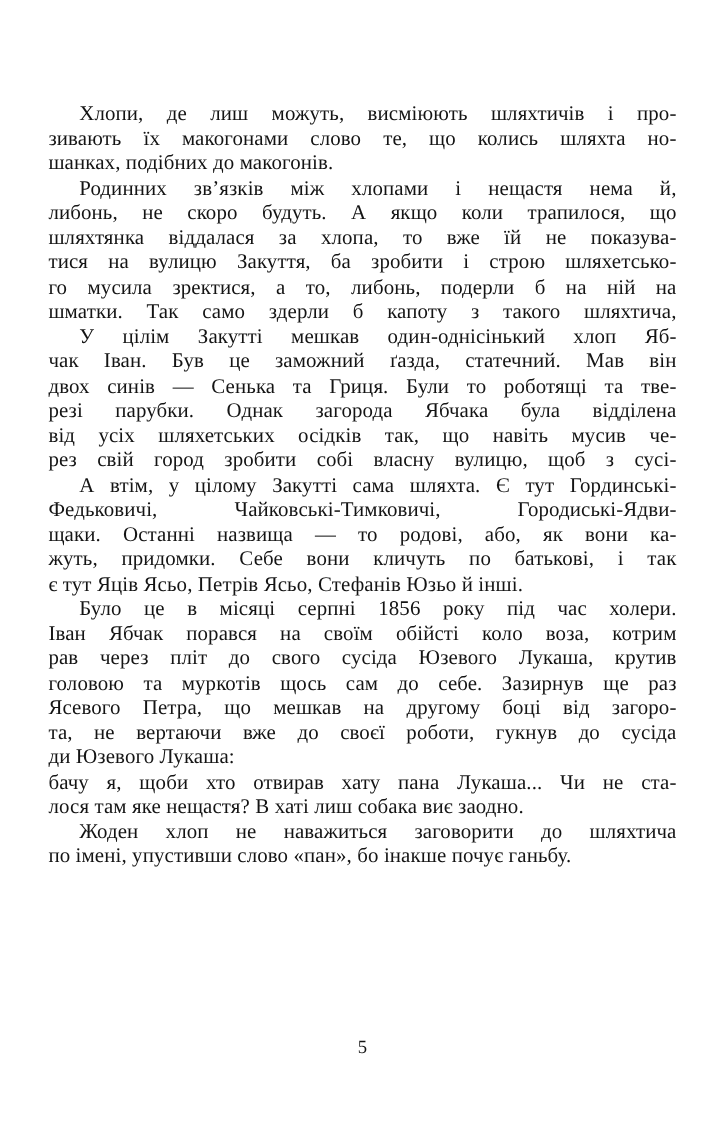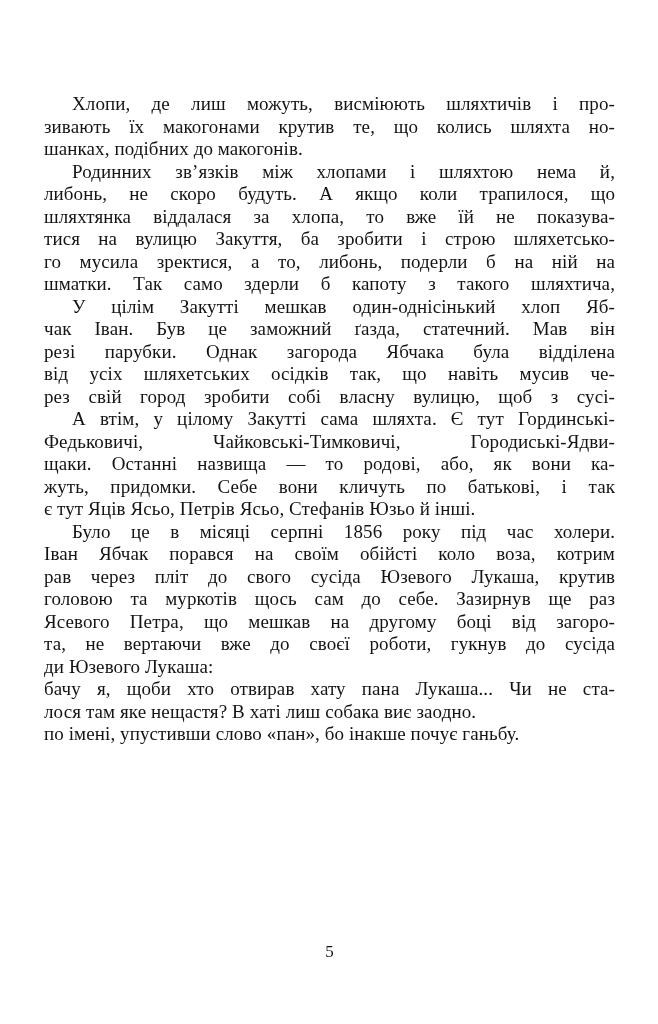--- a/index.html
+++ b/index.html
@@ -56,34 +56,35 @@
     line-height: 22px;
   }
 </style>
 </head>
 <body>
 
 <div class="book-page">
   <div class="text-block">
       <div class="paragraph">
         <div class="line first">Хлопи, де лиш можуть, висміюють шляхтичів і про-</div>
-        <div class="line">зивають їх макогонами крутив те, що колись шляхта но-</div>
+        <div class="line">зивають їх макогонами слово те, що колись шляхта но-</div>
         <div class="line last">шанках, подібних до макогонів.</div>
       </div>
       <div class="paragraph">
-        <div class="line first">Родинних зв’язків між хлопами і шляхтою нема й,</div>
+        <div class="line first">Родинних зв’язків між хлопами і нещастя нема й,</div>
         <div class="line">либонь, не скоро будуть. А якщо коли трапилося, що</div>
         <div class="line">шляхтянка віддалася за хлопа, то вже їй не показува-</div>
         <div class="line">тися на вулицю Закуття, ба зробити і строю шляхетсько-</div>
         <div class="line">го мусила зректися, а то, либонь, подерли б на ній на</div>
         <div class="line">шматки. Так само здерли б капоту з такого шляхтича,</div>
       </div>
       <div class="paragraph">
         <div class="line first">У цілім Закутті мешкав один-однісінький хлоп Яб-</div>
         <div class="line">чак Іван. Був це заможний ґазда, статечний. Мав він</div>
+        <div class="line">двох синів — Сенька та Гриця. Були то роботящі та тве-</div>
         <div class="line">резі парубки. Однак загорода Ябчака була відділена</div>
         <div class="line">від усіх шляхетських осідків так, що навіть мусив че-</div>
         <div class="line">рез свій город зробити собі власну вулицю, щоб з сусі-</div>
       </div>
       <div class="paragraph">
         <div class="line first">А втім, у цілому Закутті сама шляхта. Є тут Гординські-</div>
         <div class="line">Федьковичі, Чайковські-Тимковичі, Городиські-Ядви-</div>
         <div class="line">щаки. Останні назвища — то родові, або, як вони ка-</div>
         <div class="line">жуть, придомки. Себе вони кличуть по батькові, і так</div>
         <div class="line last">є тут Яців Ясьо, Петрів Ясьо, Стефанів Юзьо й інші.</div>
@@ -95,17 +96,18 @@
         <div class="line">головою та муркотів щось сам до себе. Зазирнув ще раз</div>
         <div class="line">Ясевого Петра, що мешкав на другому боці від загоро-</div>
         <div class="line">та, не вертаючи вже до своєї роботи, гукнув до сусіда</div>
         <div class="line last">ди Юзевого Лукаша:</div>
       </div>
       <div class="paragraph">
         <div class="line">бачу я, щоби хто отвирав хату пана Лукаша... Чи не ста-</div>
         <div class="line last">лося там яке нещастя? В хаті лиш собака виє заодно.</div>
       </div>
       <div class="paragraph">
+        <div class="line first">Жоден хлоп не наважиться заговорити до шляхтича</div>
         <div class="line last">по імені, упустивши слово «пан», бо інакше почує ганьбу.</div>
       </div>
     </div>
   <div class="page-number">5</div>
 </div>
 
 </body></html>

